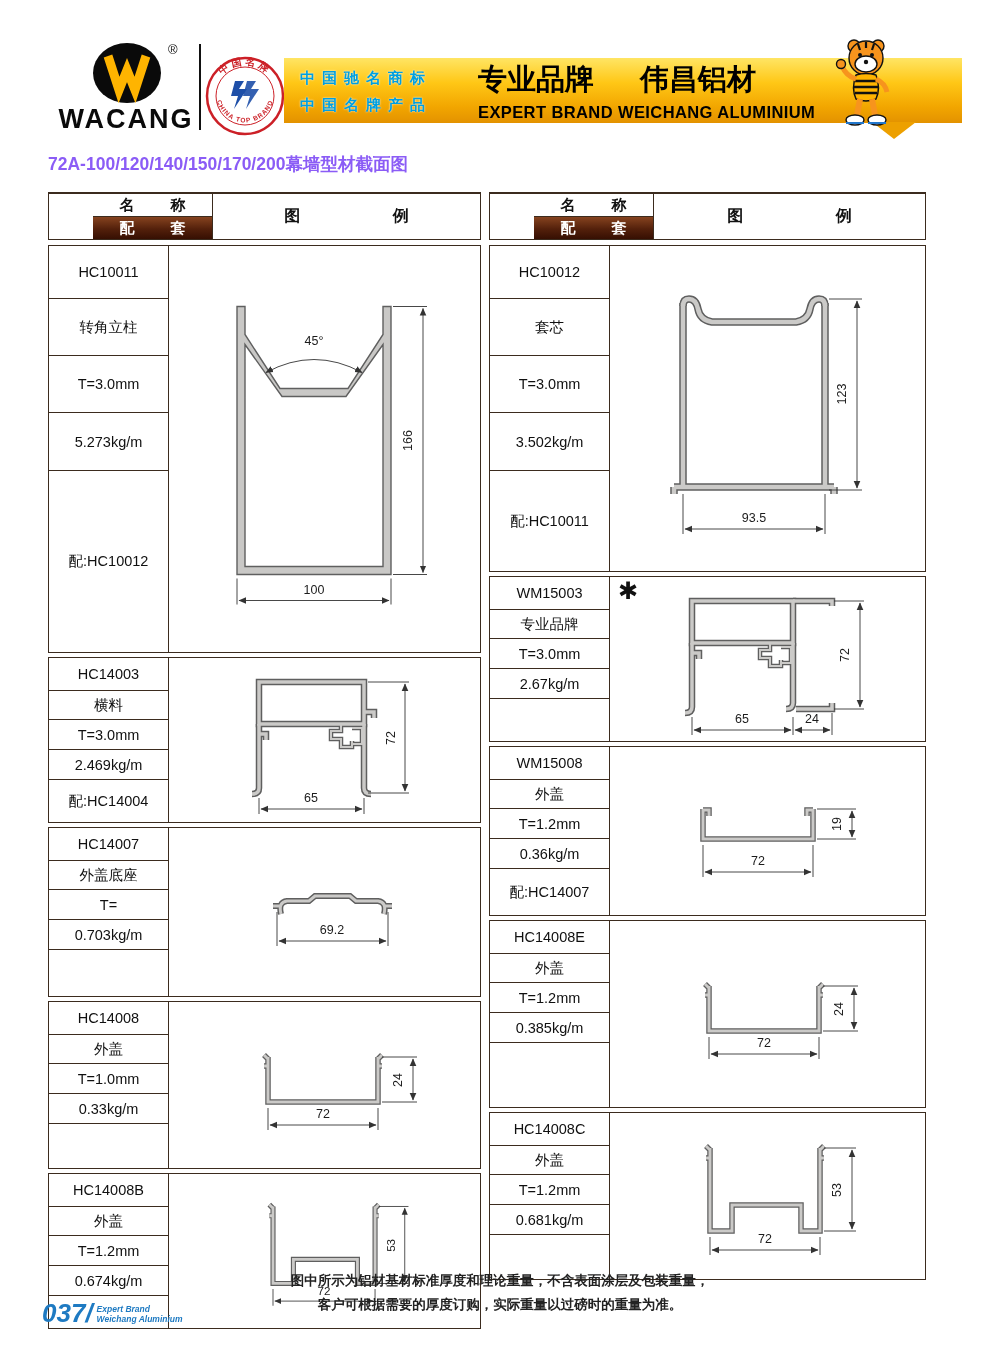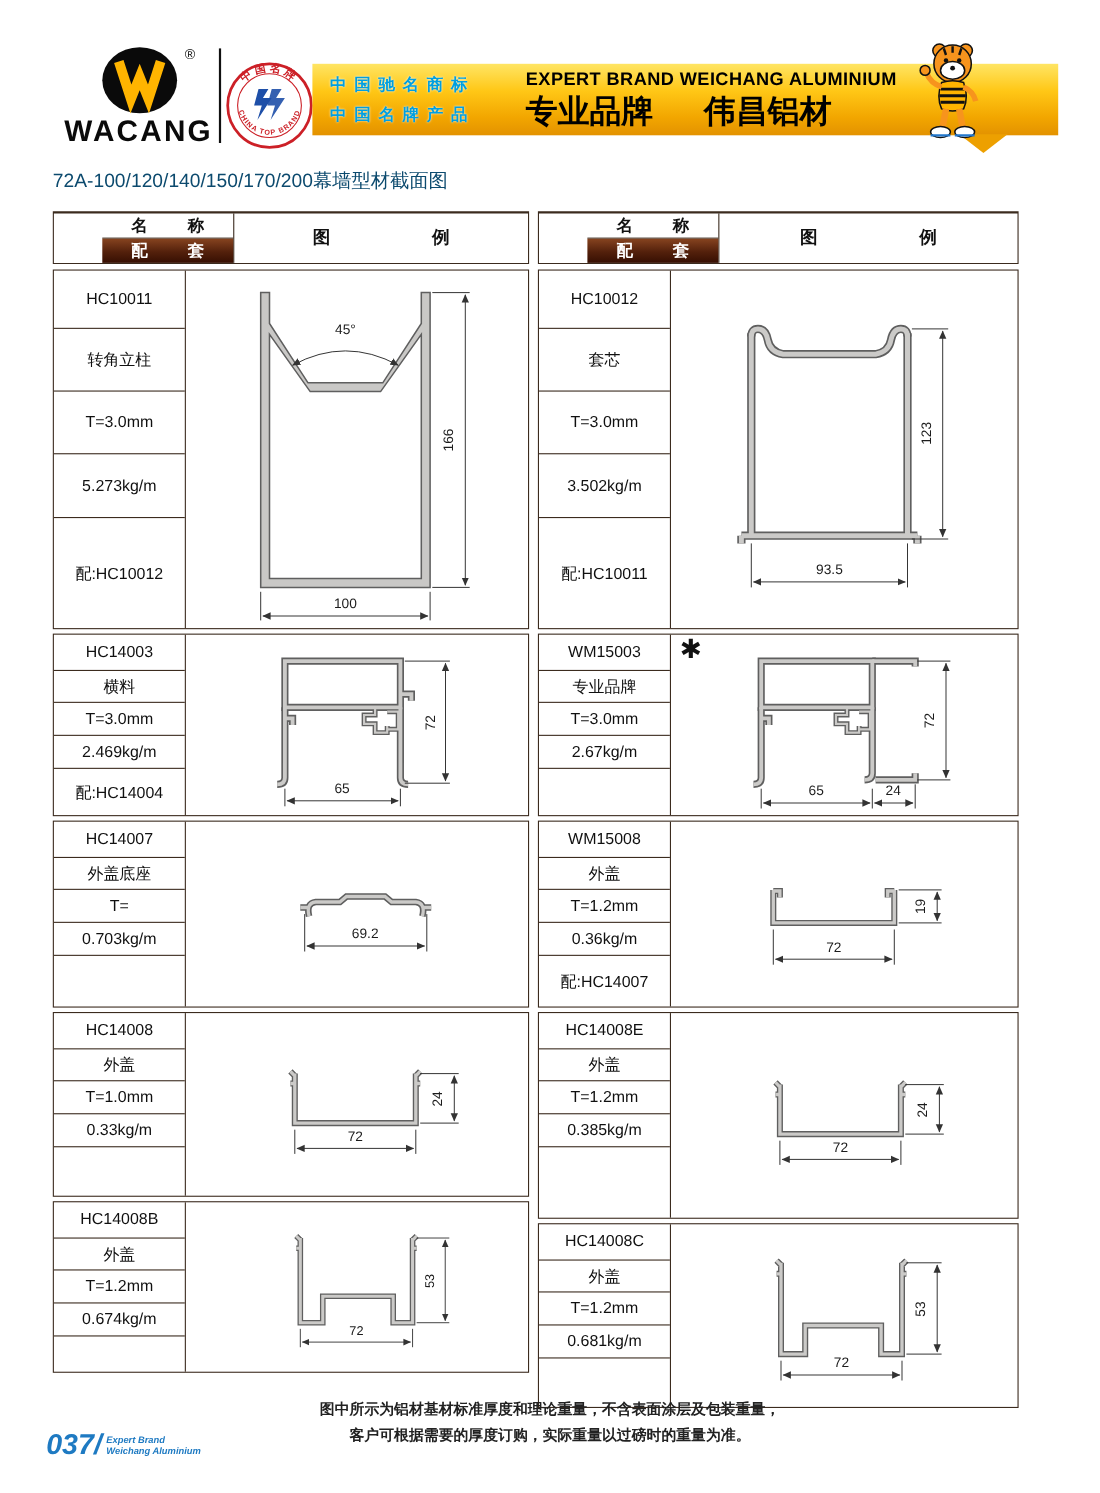--- a/index.html
+++ b/index.html
@@ -20,21 +20,21 @@
   #claims{position:absolute;left:300px;top:64px;width:190px;}
   .claim{font-size:15px;font-weight:700;color:#009fe0;line-height:27px;white-space:nowrap;}
   .claim span{letter-spacing:7px;margin-right:-7px;text-shadow:0 0 2px #fff;}
   #brand{position:absolute;left:478px;top:60px;width:360px;text-align:left;}
   #brand-title{font-size:29px;font-weight:900;color:#000;white-space:nowrap;}
   #brand-title .gap{display:inline-block;width:46px;}
   #brand-sub{font-size:16.5px;font-weight:700;color:#000;margin-top:3px;letter-spacing:0.4px;white-space:nowrap;}
   #tiger-svg{position:absolute;left:818px;top:34px;}
 
   
-  #page-title{position:absolute;left:48px;top:152px;font-size:17.5px;font-weight:400;color:#0c4a6e;}
+  #page-title{position:absolute;left:48px;top:152px;font-size:17.5px;font-weight:700;color:#8b5cf6;}
 
   
   .ptable{position:absolute;top:192px;display:flex;flex-direction:column;}
   #left-table{left:48px;width:433px;}
   #right-table{left:489px;width:437px;}
   .hgroup,.rowgroup{display:flex;border:1px solid #3b2b1e;box-sizing:border-box;background:#fff;}
   .hgroup{height:48px;margin-bottom:5px;border-width:2px 1px 1px 1px;padding-left:44px;}
   .rowgroup{margin-bottom:4px;}
   .labelcol{width:120px;border-right:1px solid #3b2b1e;display:flex;flex-direction:column;box-sizing:border-box;}
   .cell{border-bottom:1px solid #3b2b1e;display:flex;align-items:center;justify-content:center;
@@ -101,24 +101,24 @@
 
     <div id="band"></div>
     <div id="band-notch"></div>
 
     <div id="claims">
       <div class="claim"><span>中国驰名商标</span></div>
       <div class="claim"><span>中国名牌产品</span></div>
     </div>
 
     <div id="brand">
-      <div id="brand-sub">EXPERT BRAND WEICHANG ALUMINIUM</div>
       <div id="brand-title">
         <span>专业品牌</span><span class="gap"></span><span>伟昌铝材</span>
       </div>
+      <div id="brand-sub">EXPERT BRAND WEICHANG ALUMINIUM</div>
     </div>
 
     <svg id="tiger-svg" width="95" height="102" viewBox="0 0 95 102">
       <g stroke="#111" stroke-width="1.4">
         <circle cx="36" cy="12" r="6" fill="#f7941d"></circle>
           <circle cx="60" cy="12" r="6" fill="#f7941d"></circle>
         <circle cx="48" cy="24" r="17" fill="#f7941d"></circle>
         <path d="M40 10 l2 6 M48 8 l0 6 M56 10 l-2 6" fill="none" stroke-width="2.2"></path>
         <ellipse cx="48" cy="30" rx="11" ry="8" fill="#ffffff"></ellipse>
         <circle cx="42" cy="21" r="2" fill="#111" stroke="none"></circle>
@@ -147,21 +147,21 @@
           </div>
         <div class="hpair">
             <span>配 套</span>
           </div>
       </div>
       <div class="diagcol hlegend">
           <span>图 例</span>
         </div>
     </div>
 
-    <div class="rowgroup" style="height:327px">
+    <div class="rowgroup" style="height:408px">
       <div class="labelcol">
         <div class="cell" style="flex:0 0 53px">HC10011</div>
         <div class="cell" style="flex:0 0 57px">转角立柱</div>
         <div class="cell" style="flex:0 0 57px">T=3.0mm</div>
         <div class="cell" style="flex:0 0 58px">5.273kg/m</div>
         <div class="cell" style="flex:1">配:HC10012</div>
       </div>
       <div class="diagcol">
         <svg class="diag-svg" viewBox="0 0 311 325" preserveAspectRatio="xMidYMid meet">
           <defs>

